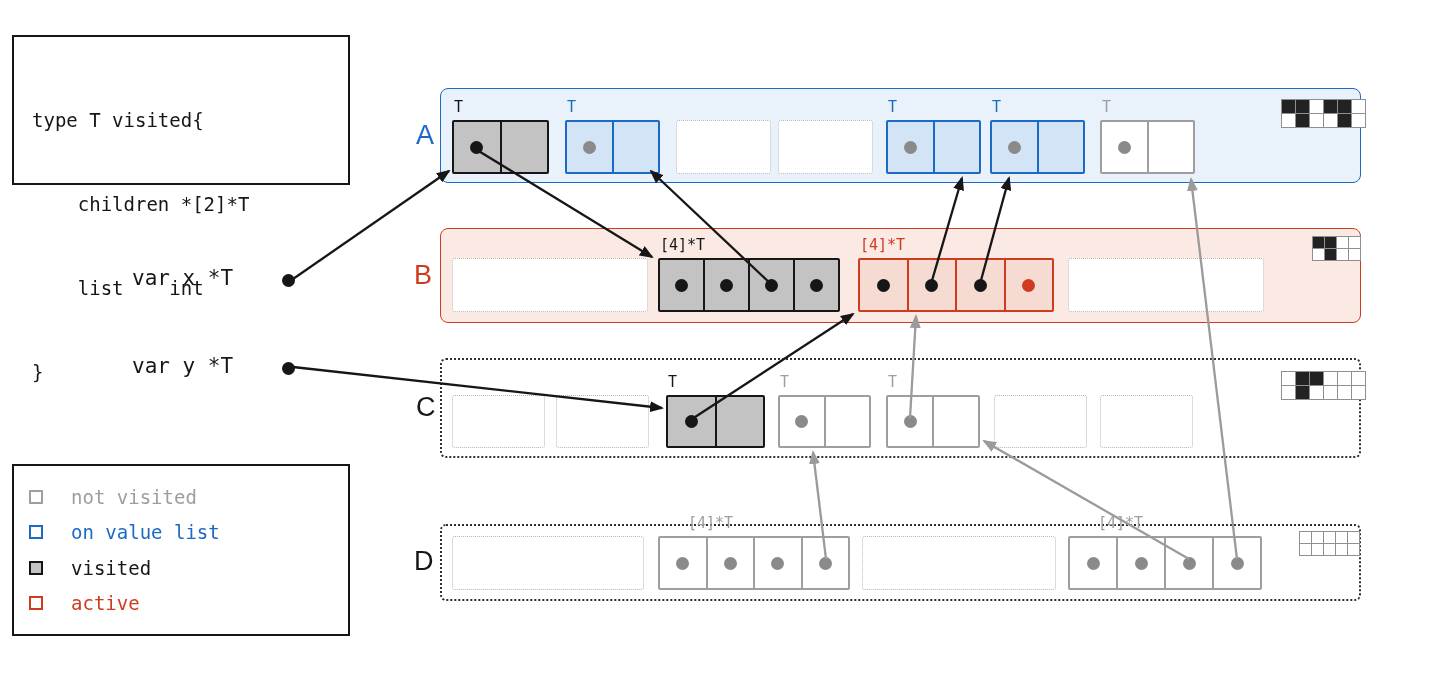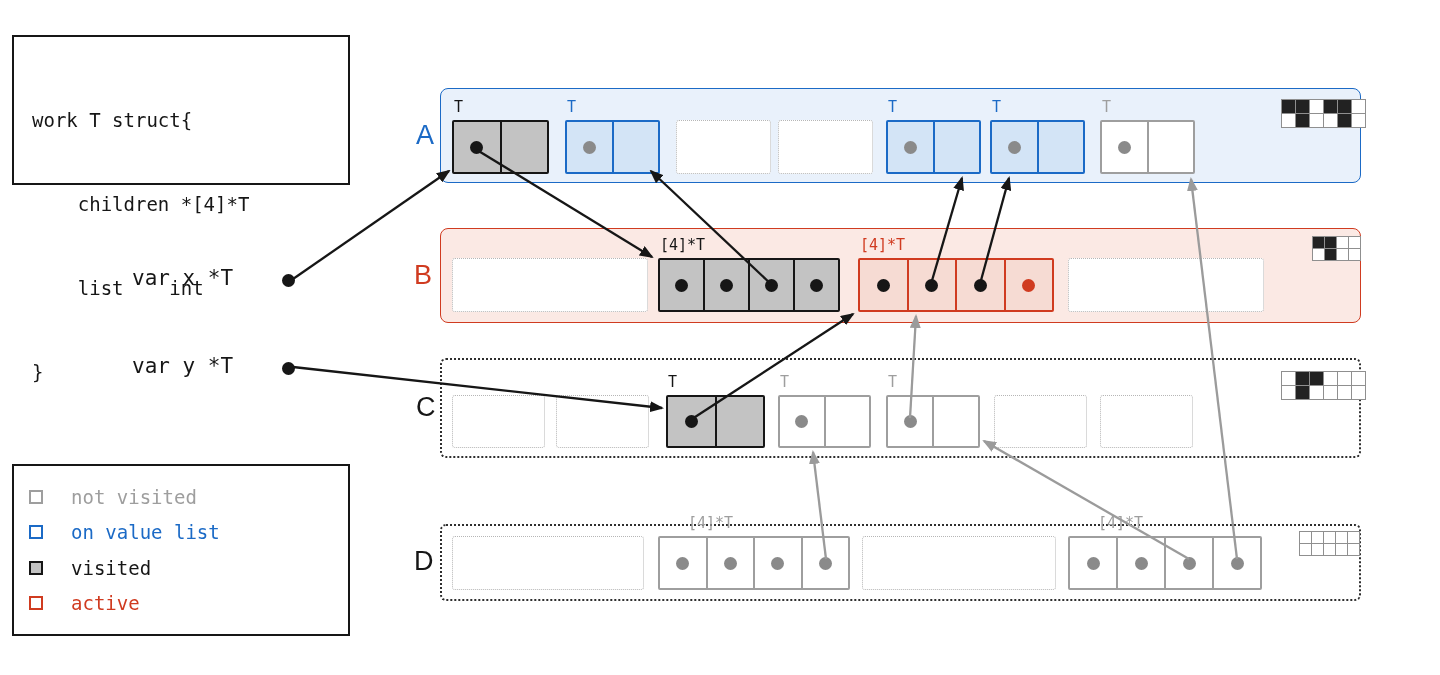--- a/index.html
+++ b/index.html
@@ -60,22 +60,22 @@
   .bm.f{background:#222222;}
 
   #arrows{position:absolute;left:0;top:0;z-index:10;pointer-events:none;}
 </style>
 </head>
 <body>
 
 <div id="diagram">
 
   <div id="code-box" class="outlined-box">
-    <div>work T struct{</div>
-    <div>    children *[4]*T</div>
+    <div>type T visited{</div>
+    <div>    children *[2]*T</div>
     <div>    list    int</div>
     <div>}</div>
   </div>
 
   <div class="var-label" id="var-x">var x *T</div>
   <div class="var-label" id="var-y">var y *T</div>
 
   <div id="rows">
       <div class="row-box row-style-blue" style="left: 440px; top: 88px; width: 921px; height: 95px;"></div>
       <div class="row-label" style="left: 416px; top: 120px; color: rgb(27, 106, 198);">A</div>

